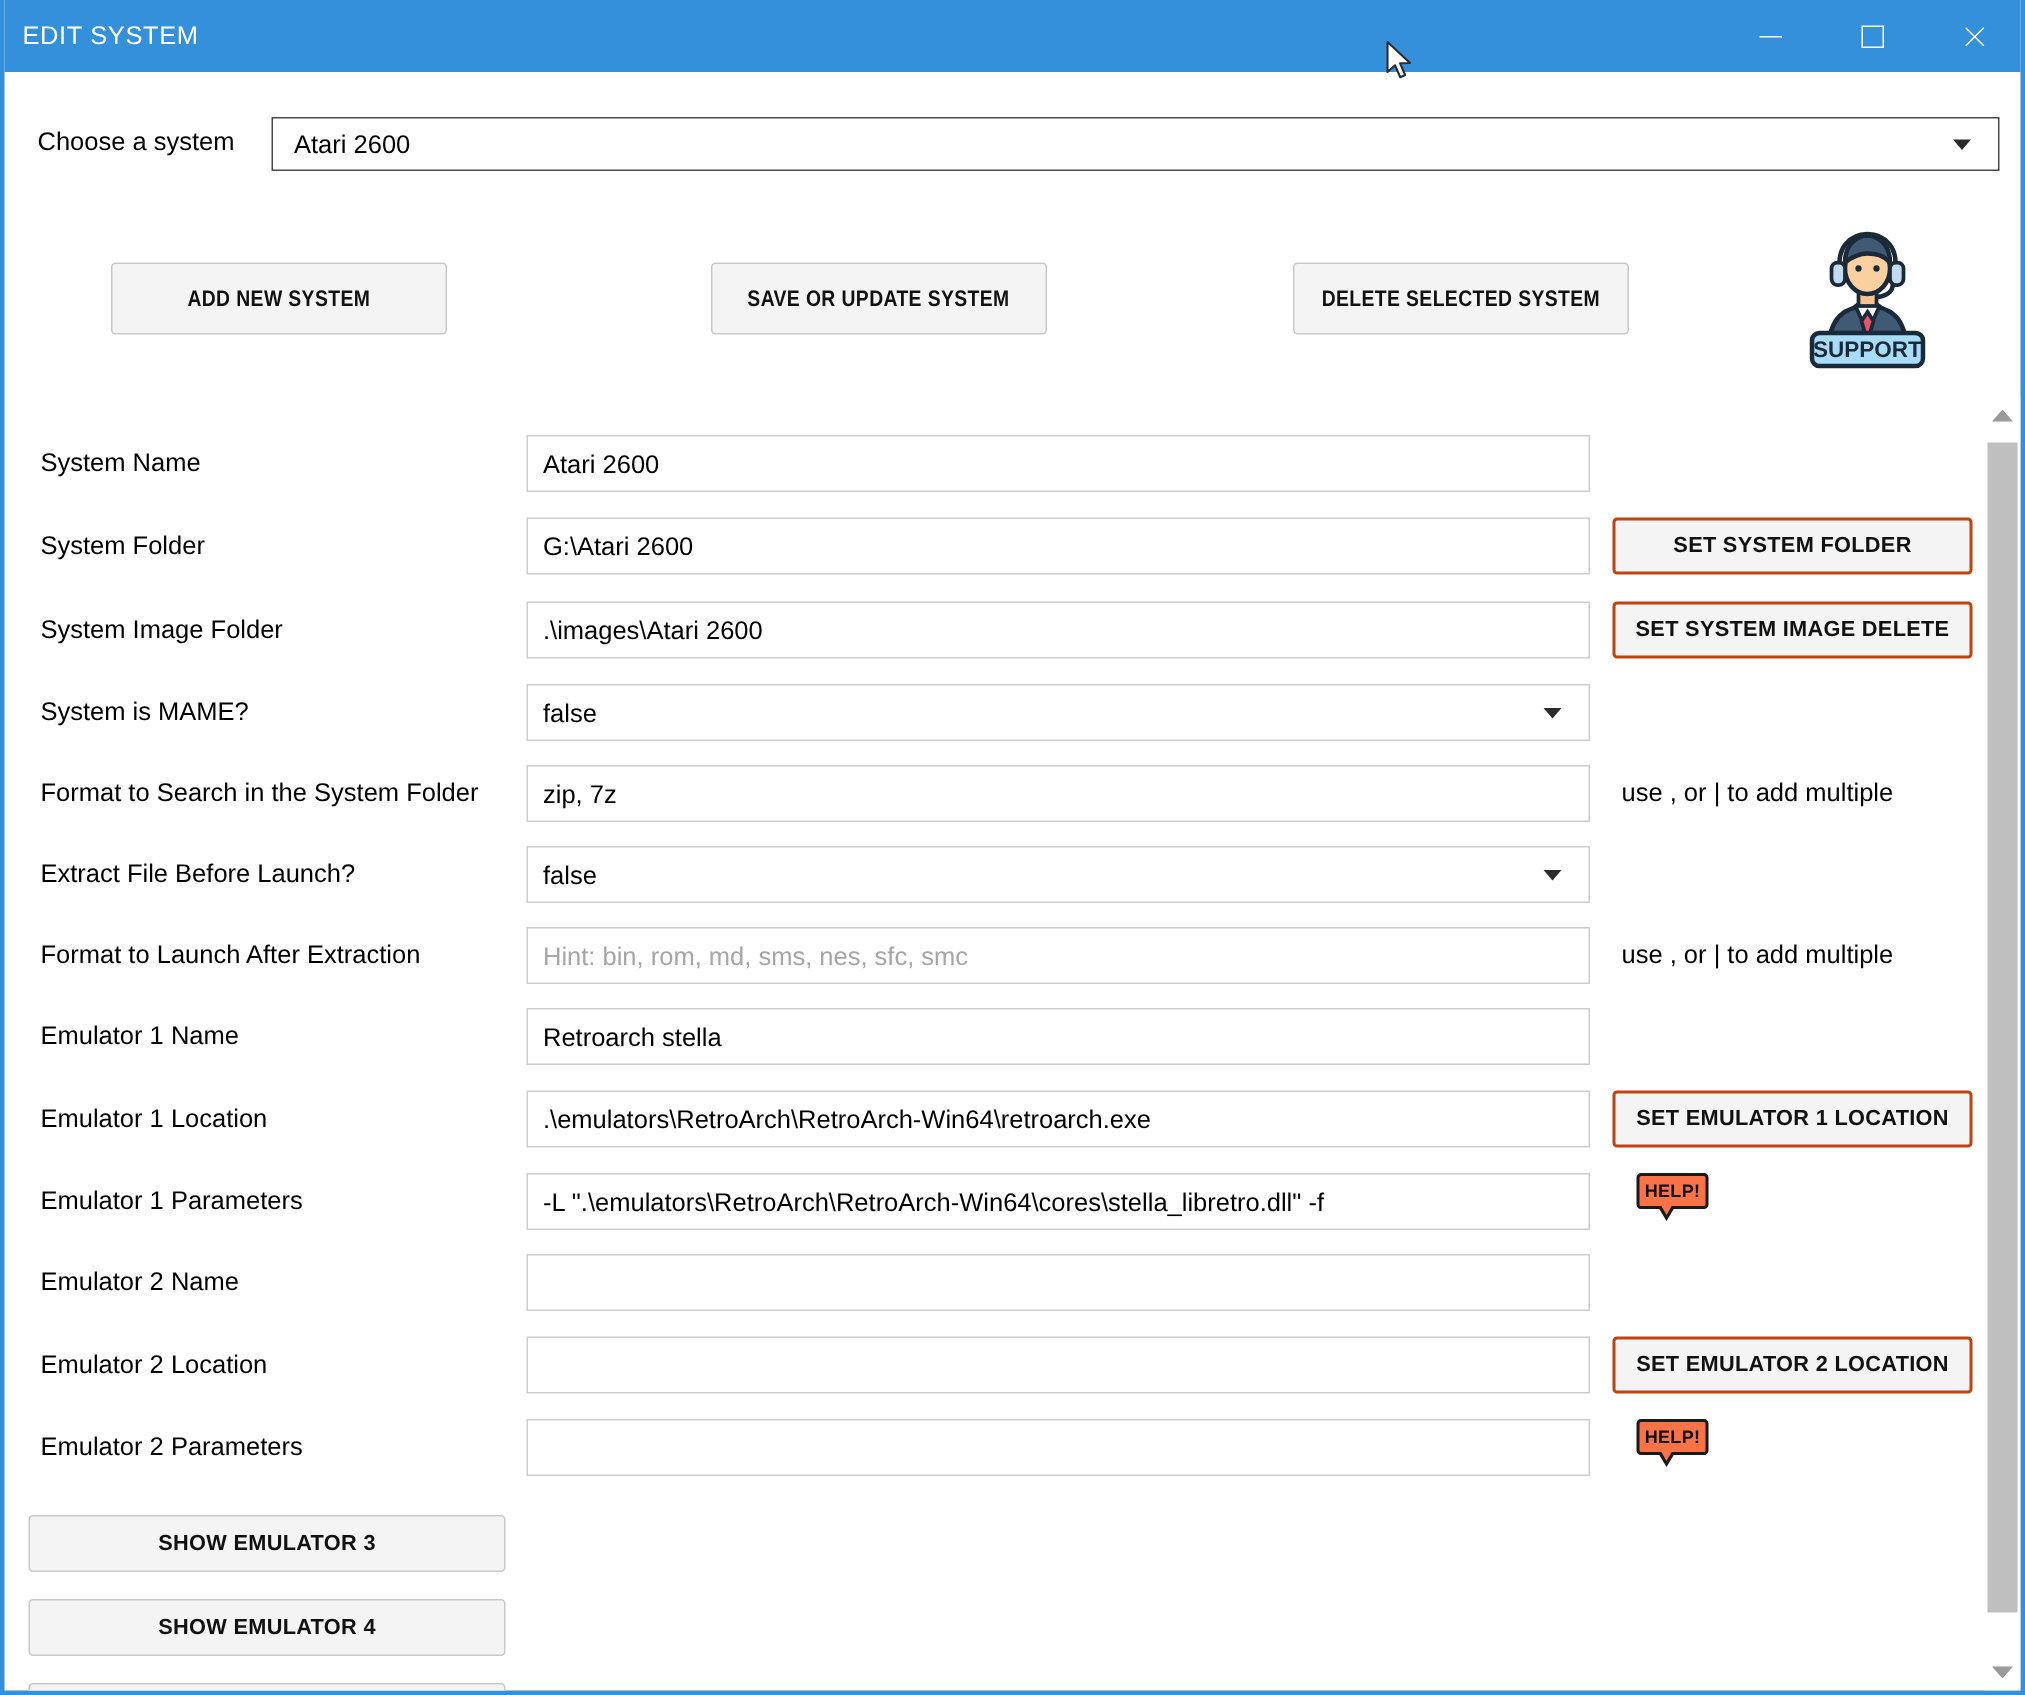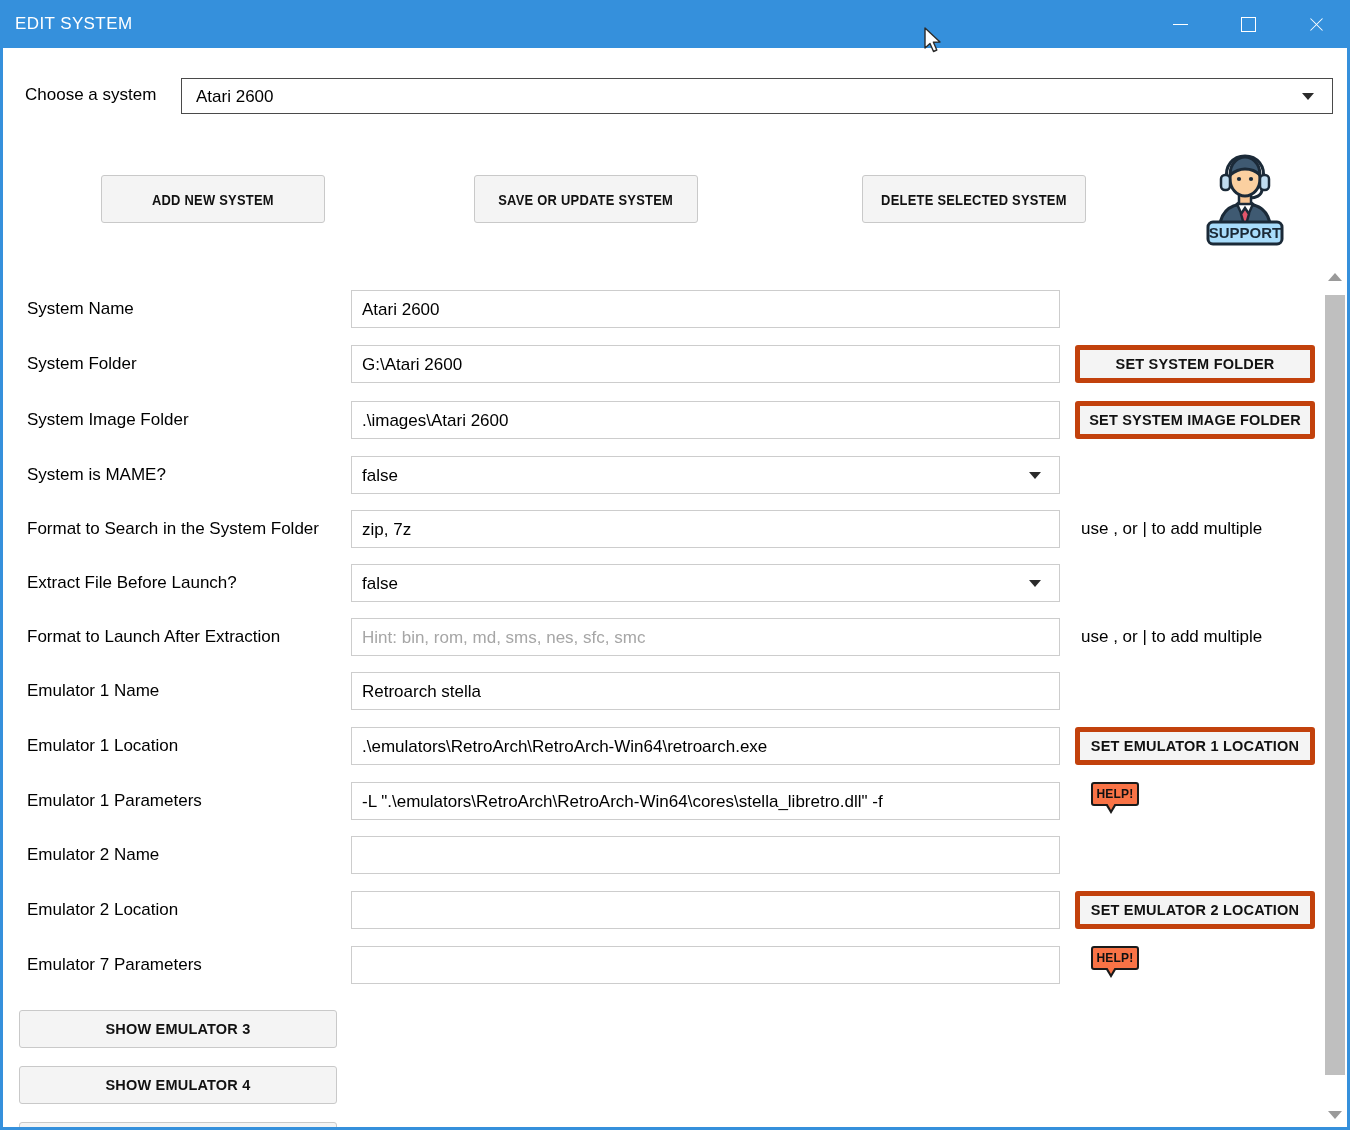--- a/index.html
+++ b/index.html
@@ -122,21 +122,21 @@
     align-items: center;
     justify-content: center;
     font-weight: bold;
     font-size: 15px;
     letter-spacing: 0.3px;
     color: #111;
     font-stretch: condensed;
     transform-origin: center;
   }
   .topbtn span { display: block; transform: scaleX(0.86); }
-  #btn-add    { left: 98px;  top: 175px; width: 224px; }
+  #btn-add    { left: 71px;  top: 175px; width: 224px; }
   #btn-save   { left: 471px; top: 175px; width: 224px; }
   #btn-delete { left: 859px; top: 175px; width: 224px; }
 
   
   .support-icon {
     position: absolute;
     left: 1196px; top: 142px;
     width: 92px; height: 106px;
   }
 
@@ -170,21 +170,21 @@
     white-space: nowrap;
   }
   .field .val.ph { color: #a6a6a6; }
   .field.combo { border: 1px solid #cdcdcd; }
 
   .sidebtn {
     position: absolute;
     left: 1072px; top: 0;
     width: 240px; height: 38px;
     background: #f4f4f4;
-    border: 5px solid #c2410c;
+    border: 2px solid #c2410c;
     border-radius: 3px;
     display: flex;
     align-items: center;
     justify-content: center;
     font-weight: bold;
     font-size: 14.5px;
     letter-spacing: 0.2px;
     color: #111;
   }
   .sidetext {
@@ -368,21 +368,21 @@
         <div class="sidebtn">
           <span>SET SYSTEM FOLDER</span>
         </div>
       </div>
       <div class="row" style="top: 133px; padding-left: 25px;">
         <div class="lbl">System Image Folder</div>
         <div class="field">
           <div class="val">.\images\Atari 2600</div>
         </div>
         <div class="sidebtn">
-          <span>SET SYSTEM IMAGE FOLDER</span>
+          <span>SET SYSTEM IMAGE DELETE</span>
         </div>
       </div>
       <div class="row" style="top: 188px;">
         <div class="lbl">System is MAME?</div>
         <div class="field combo">
           <div class="val">false</div>
           <div class="caret"></div>
         </div>
       </div>
       <div class="row" style="top: 242px;">
@@ -441,21 +441,21 @@
       <div class="row" style="top: 623px;">
         <div class="lbl">Emulator 2 Location</div>
         <div class="field">
           <div class="val"></div>
         </div>
         <div class="sidebtn">
           <span>SET EMULATOR 2 LOCATION</span>
         </div>
       </div>
       <div class="row" style="top: 678px;">
-        <div class="lbl">Emulator 7 Parameters</div>
+        <div class="lbl">Emulator 2 Parameters</div>
         <div class="field">
           <div class="val"></div>
         </div>
         <div class="help-badge">
           <div class="help-box">HELP!</div>
           <div class="help-tail"></div>
           <div class="help-tail-in"></div>
         </div>
       </div>
       <div class="wide-btn" style="top: 742px;">

